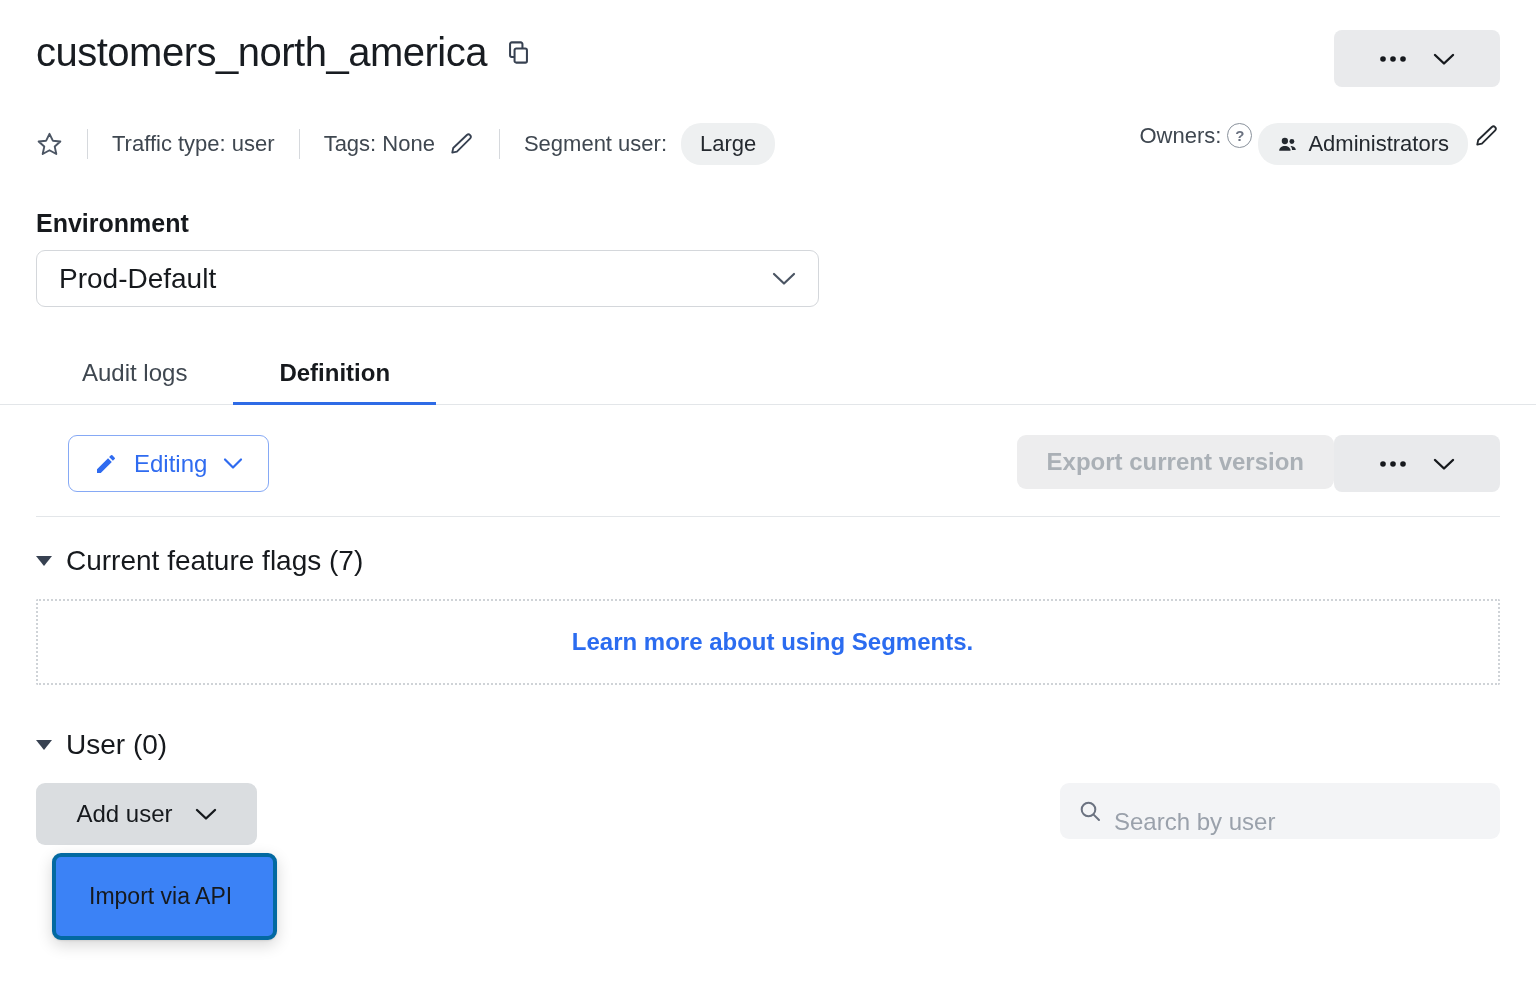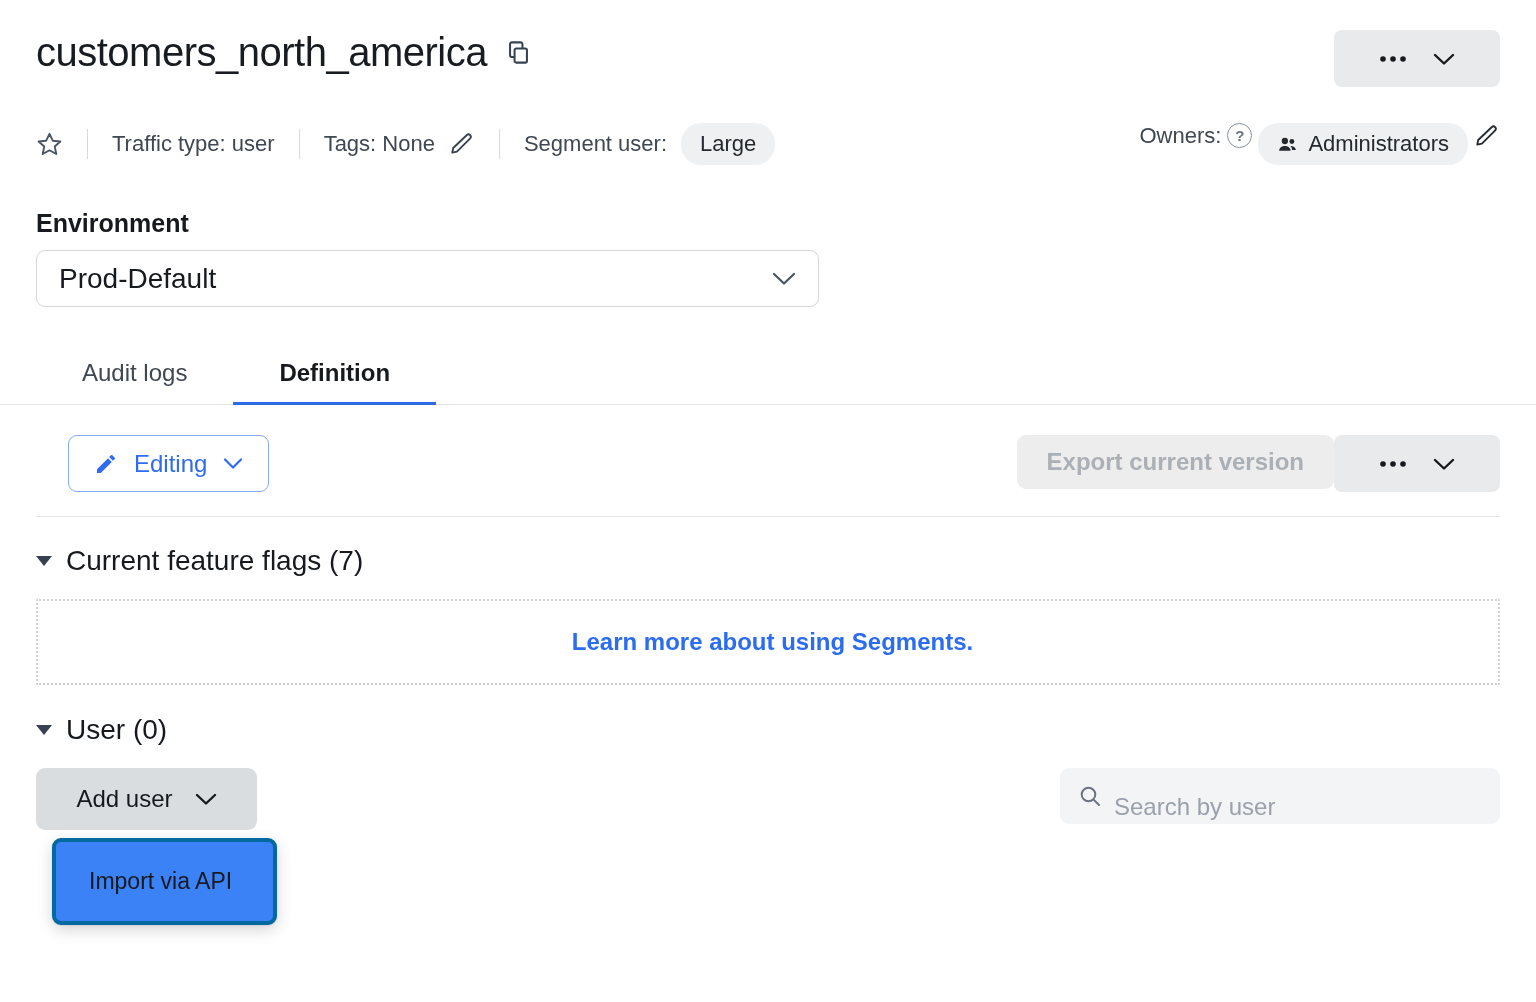--- a/index.html
+++ b/index.html
@@ -69,21 +69,21 @@
   .divider { margin-top: 24px; height: 1px; background: #e3e6e9; }
 
   
   .section-heading { margin-top: 28px; display: flex; align-items: center; gap: 14px; font-size: 28px; font-weight: 500; color: #16191d; cursor: pointer; }
   .dotted-box {
     margin-top: 22px; border: 2px dotted #cfd3d7; height: 86px; border-radius: 2px;
     display: flex; align-items: center; justify-content: center; font-size: 24px; color: #16191d;
   }
   .dotted-box a { color: #2b6cf0; font-weight: 700; text-decoration: none; margin-left: 9px; cursor: pointer; }
 
-  .user-heading { margin-top: 29px; }
+  .user-heading { margin-top: 44px; }
   .user-controls { margin-top: 22px; display: flex; justify-content: space-between; align-items: flex-start; }
   .add-user-wrap { position: relative; }
   .add-user-btn {
     height: 62px; width: 221px; background: #dadde0; border: none; border-radius: 9px;
     display: flex; align-items: center; justify-content: center; gap: 22px;
     font-size: 24px; color: #16191d; cursor: pointer;
   }
   .dropdown-menu {
     position: absolute; top: 70px; left: 16px; width: 225px; background: #3b82f6;
     border-radius: 9px; border: 4px solid #0369a1;

